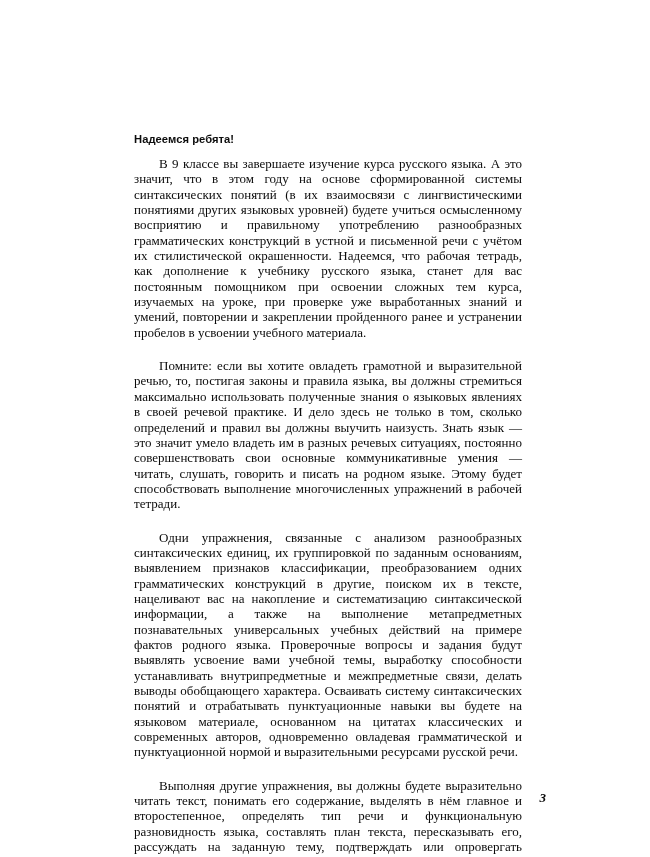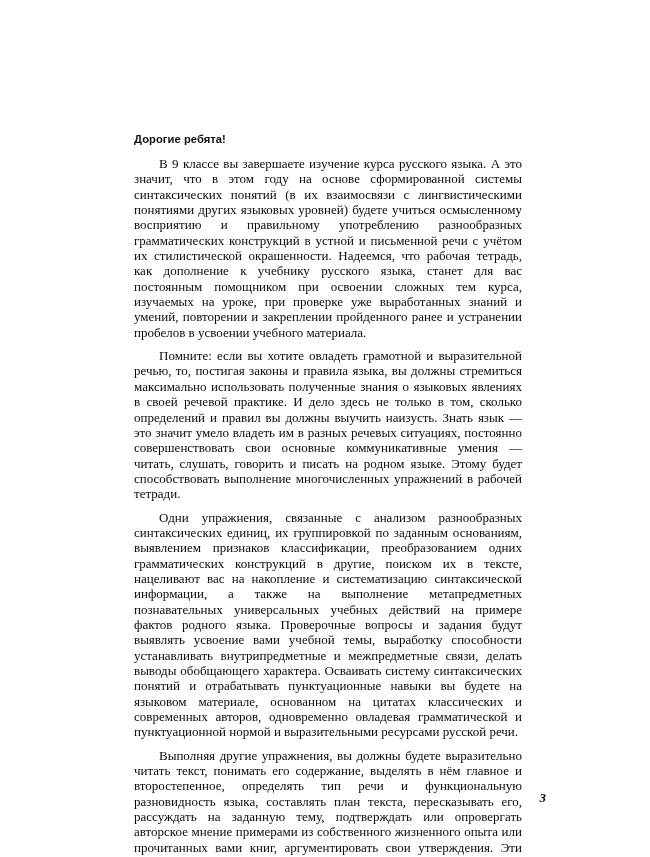--- a/index.html
+++ b/index.html
@@ -49,21 +49,21 @@
     line-height: 15.35px;
     text-align: justify;
     text-justify: inter-word;
     text-indent: 25px;
     color: #0a0a0a;
     hyphens: manual;
     word-spacing: 0px;
   }
 
   .para + .para {
-    margin-top: 8px;
+    margin-top: 18px;
   }
 
   .pageno {
     position: absolute;
     left: 520px;
     top: 790px;
     width: 26px;
     text-align: right;
     font-family: "Liberation Serif", "DejaVu Serif", serif;
     font-style: italic;
@@ -73,21 +73,21 @@
     color: #0a0a0a;
   }
 </style>
 </head>
 <body>
 
 <div id="page">
 
   <div id="content">
 
-    <div class="heading">Дорогие ребята!</div>
+    <div class="heading">Надеемся ребята!</div>
 
     <p class="para">В 9 классе вы завершаете изучение курса русского языка. А это значит, что в этом году  на основе сформированной системы синтаксических понятий (в их взаимосвязи с лингвистическими понятиями других языковых уровней) будете учиться осмысленному восприятию и правильному употреблению разнообразных грамматических конструкций в устной и письменной речи с учётом их стилистической окрашенности. Надеемся, что рабочая тетрадь, как дополнение к учебнику русского языка, станет для вас постоянным помощником при освоении сложных тем курса, изучаемых на уроке, при проверке уже выработанных знаний и умений, повторении и закреплении пройденного ранее и устранении пробелов в усвоении учебного материала.</p>
 
     <p class="para">Помните: если вы хотите овладеть грамотной и выразительной речью, то, постигая законы и правила языка, вы должны стремиться максимально использовать полученные знания о языковых явлениях в своей речевой практике. И дело здесь не только в том, сколько определений и правил вы должны выучить наизусть. Знать язык — это значит умело владеть им в разных речевых ситуациях, постоянно совершенствовать свои основные коммуникативные умения — читать, слушать, говорить и писать на родном языке. Этому будет способствовать выполнение многочисленных упражнений в рабочей тетради.</p>
 
     <p class="para">Одни упражнения, связанные с анализом разнообразных синтаксических единиц, их группировкой по заданным основаниям, выявлением признаков классификации, преобразованием одних грамматических конструкций в другие, поиском их в тексте, нацеливают вас на накопление и систематизацию синтаксической информации, а также на выполнение метапредметных познавательных универсальных учебных действий на примере фактов родного языка. Проверочные вопросы и задания будут выявлять усвоение вами учебной темы, выработку способности устанавливать внутрипредметные и межпредметные связи, делать выводы обобщающего характера. Осваивать систему синтаксических понятий и отрабатывать пунктуационные навыки вы будете на языковом материале, основанном на цитатах классических и современных авторов, одновременно овладевая грамматической и пунктуационной нормой и выразительными ресурсами русской речи.</p>
 
     <p class="para">Выполняя другие упражнения, вы должны будете выразительно читать текст, понимать его содержание, выделять в нём главное и второстепенное, определять тип речи и функциональную разновидность языка, составлять план текста, пересказывать его, рассуждать на заданную тему, подтверждать или опровергать авторское мнение примерами из собственного жизненного опыта или прочитанных вами книг, аргументировать свои утверждения. Эти навыки вам будут необходимы при написании контрольных изложений и сочинений, в том числе экзаменационных. И чем сознательнее вы будете</p>
 
   </div>

